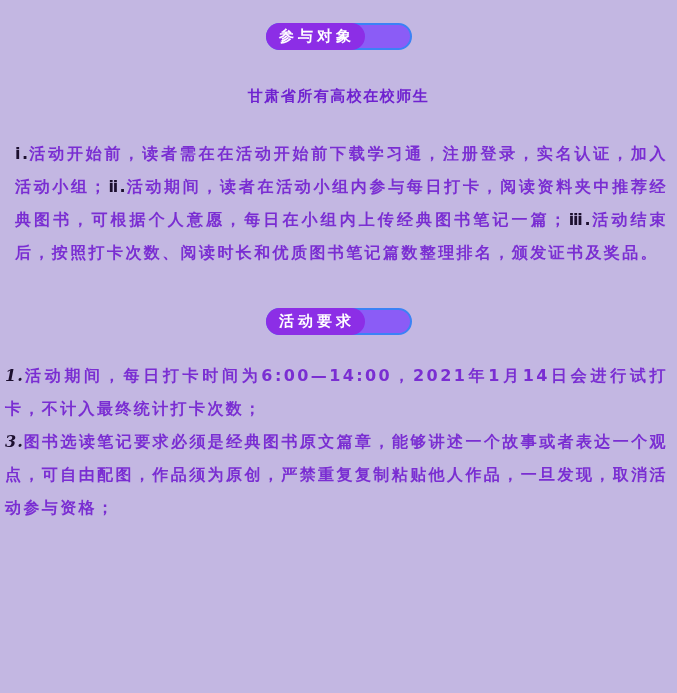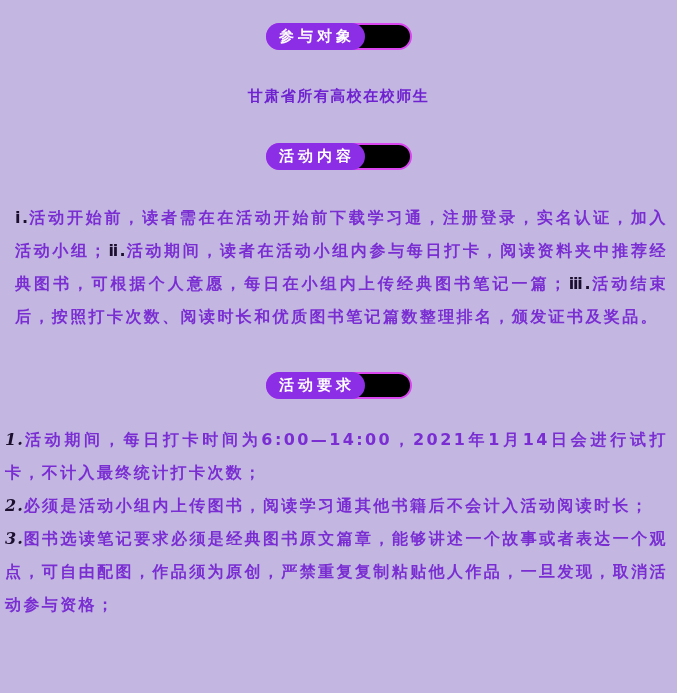--- a/index.html
+++ b/index.html
@@ -18,22 +18,22 @@
   }
   .badge-wrap {
     display: flex;
     justify-content: center;
   }
   .badge {
     box-sizing: border-box;
     position: relative;
     width: 146px;
     height: 27px;
-    background: #000000;
-    border: 2px solid #d946ef;
+    background: #8b5cf6;
+    border: 2px solid #3b82f6;
     border-radius: 15px;
   }
   .badge-label {
     position: absolute;
     left: -2px;
     top: -2px;
     width: 99px;
     height: 27px;
     background: #8c2ee6;
     border-radius: 15px;
@@ -90,33 +90,27 @@
 <div class="page">
 
   <div class="badge-wrap mt-badge1">
     <div class="badge">
       <span class="badge-label">参与对象</span>
     </div>
   </div>
 
   <p class="subtitle">甘肃省所有高校在校师生</p>
 
-  <div class="badge-wrap mt-badge2">
-    <div class="badge">
-      <span class="badge-label">活动内容</span>
-    </div>
-  </div>
 
   <p class="para"><span class="mk mk-roman">ⅰ.</span><span>活动开始前，读者需在在活动开始前下载学习通，注册登录，实名认证，加入活动小组；</span><span class="mk mk-roman">ⅱ.</span><span>活动期间，读者在活动小组内参与每日打卡，阅读资料夹中推荐经典图书，可根据个人意愿，每日在小组内上传经典图书笔记一篇；</span><span class="mk mk-roman">ⅲ.</span><span>活动结束后，按照打卡次数、阅读时长和优质图书笔记篇数整理排名，颁发证书及奖品。</span></p>
 
   <div class="badge-wrap mt-badge3">
     <div class="badge">
       <span class="badge-label">活动要求</span>
     </div>
   </div>
 
   <div class="requirements">
     <p class="para"><span class="mk mk-num">1.</span><span>活动期间，每日打卡时间为6:00—14:00，2021年1月14日会进行试打卡，不计入最终统计打卡次数；</span></p>
-    <p class="para"><span class="mk mk-num">2.</span><span>必须是活动小组内上传图书，阅读学习通其他书籍后不会计入活动阅读时长；</span></p>
     <p class="para"><span class="mk mk-num">3.</span><span>图书选读笔记要求必须是经典图书原文篇章，能够讲述一个故事或者表达一个观点，可自由配图，作品须为原创，严禁重复复制粘贴他人作品，一旦发现，取消活动参与资格；</span></p>
   </div>
 
 </div>
 
 </body></html>

